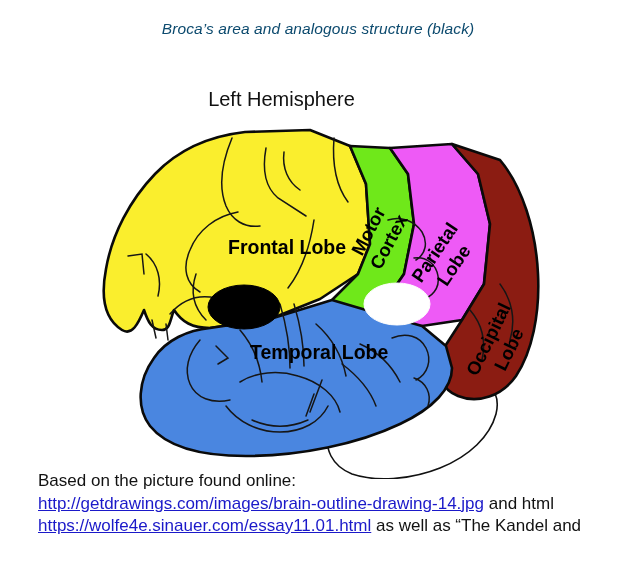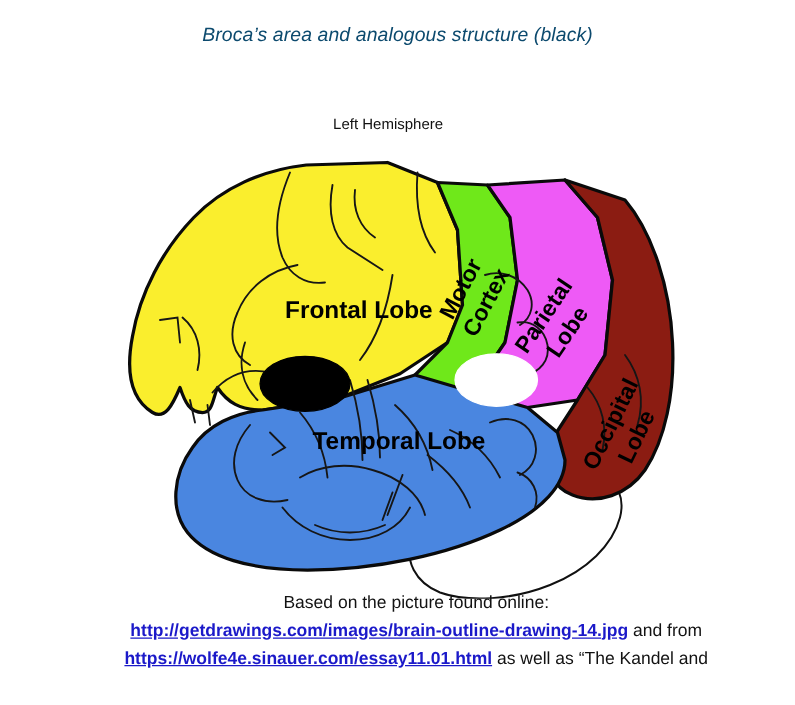--- a/index.html
+++ b/index.html
@@ -37,24 +37,23 @@
     letter-spacing: 0.1px;
   }
   .legend-line { display: block; white-space: nowrap; }
 
   .hemisphere-title {
     position: absolute;
     left: 0;
     top: 88px;
     width: 563px;
     text-align: center;
-    font-size: 12px;
+    font-size: 20px;
     line-height: 22px;
     color: #111111;
-    padding-left: 29px;
   }
 
   
   #brain-figure {
     position: absolute;
     left: 70px;
     top: 124px;
     width: 500px;
     height: 355px;
   }
@@ -65,31 +64,29 @@
     font-weight: bold;
     fill: #000000;
   }
 
   
   .credits {
     position: absolute;
     left: 38px;
     top: 470px;
     width: 590px;
-    font-size: 14px;
+    font-size: 17px;
     line-height: 22.5px;
     color: #121212;
-    text-align: center;
   }
   .credits p { margin: 0; }
   .credit-link {
     color: #1b19c9;
     text-decoration: underline;
     cursor: pointer;
-    font-weight: bold;
   }
 </style>
 </head>
 <body>
 
 <div id="page">
 
   <div class="legend-block">
     <span class="legend-line">Broca’s area and analogous structure (black)</span>
   </div>
@@ -187,17 +184,17 @@
         <text class="lobe-label" x="0" y="0" font-size="18.5" text-anchor="middle">Occipital</text>
         <text class="lobe-label" x="0" y="23" font-size="18.5" text-anchor="middle">Lobe</text>
       </g>
 
       <text class="lobe-label" x="180" y="235" font-size="19.5">Temporal Lobe</text>
     </svg>
   </div>
 
   <div class="credits">
     <p>Based on the picture found online:</p>
-    <p><a class="credit-link">http://getdrawings.com/images/brain-outline-drawing-14.jpg</a><span> and from</span></p>
+    <p><a class="credit-link">http://getdrawings.com/images/brain-outline-drawing-14.jpg</a><span> and html</span></p>
     <p><a class="credit-link">https://wolfe4e.sinauer.com/essay11.01.html</a><span> as well as “The Kandel and</span></p>
   </div>
 
 </div>
 
 </body></html>

